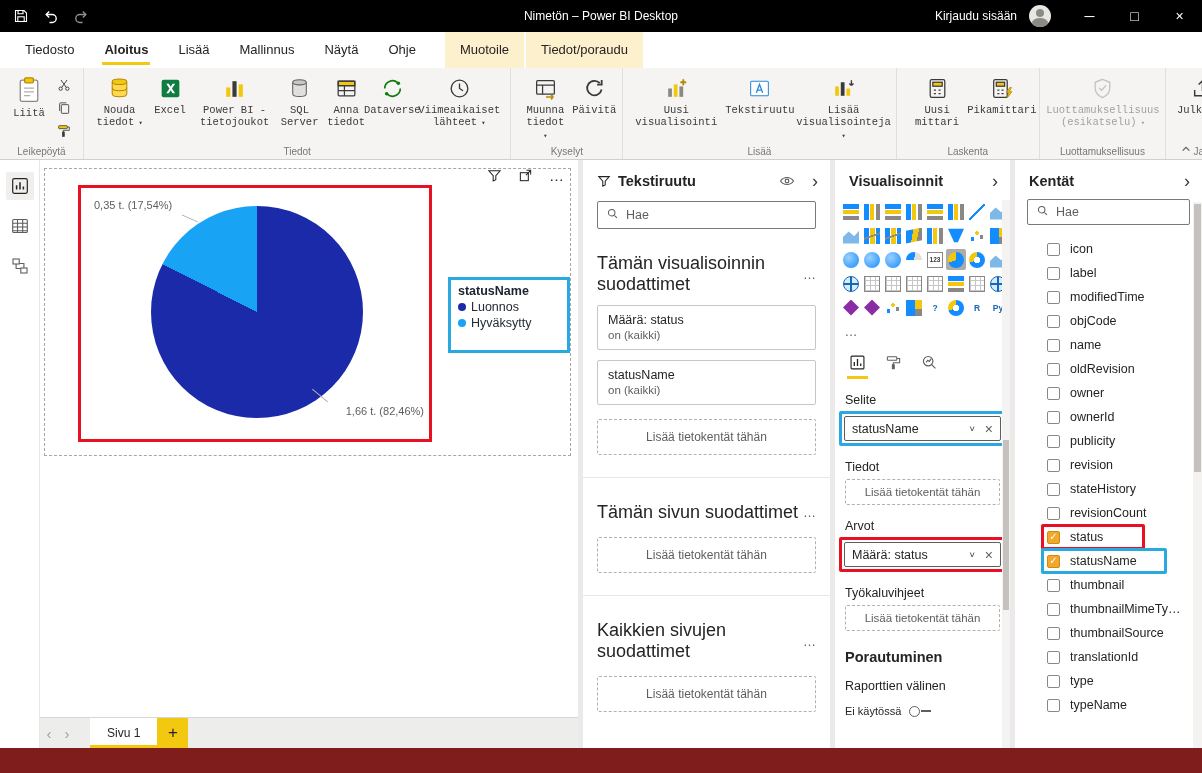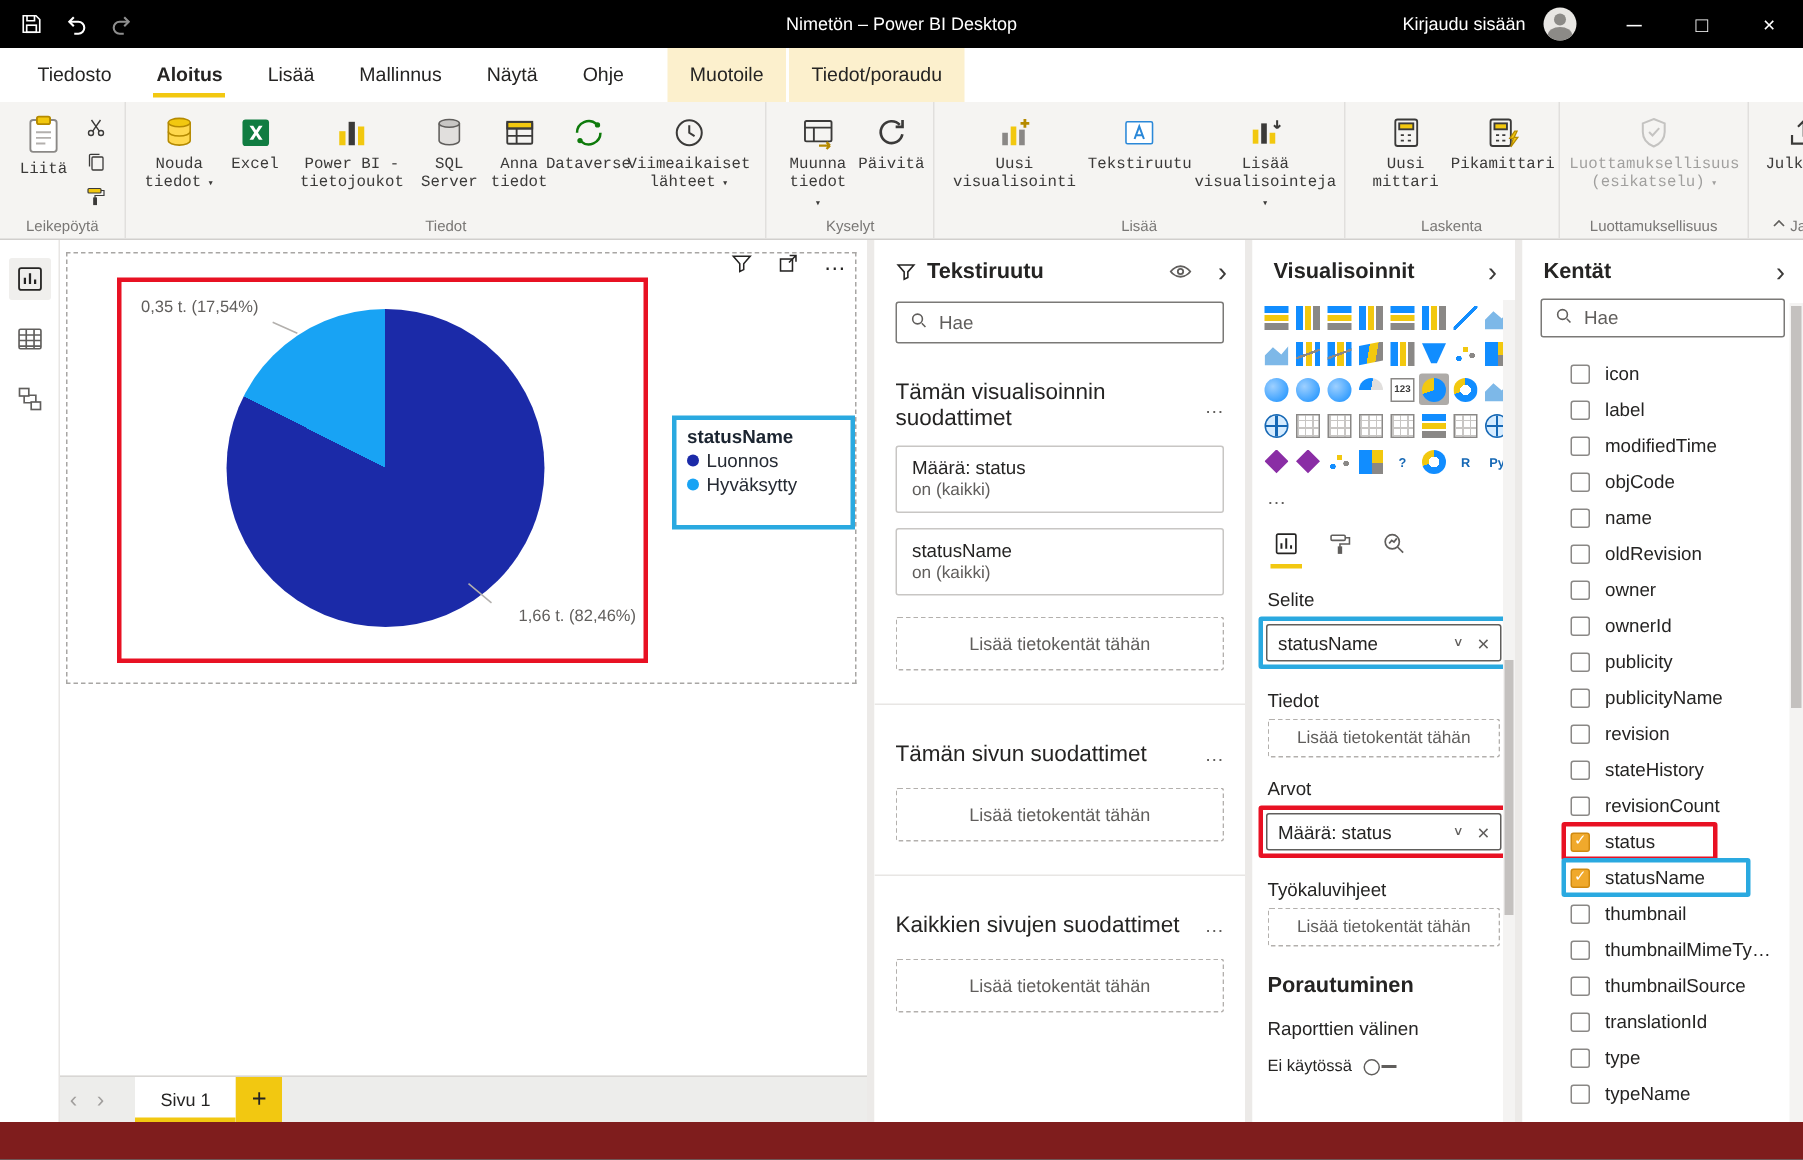--- a/index.html
+++ b/index.html
@@ -96,21 +96,21 @@
   .ph-chev.auto { margin-left:auto; }
 
   .searchbox { margin:6px 14px 0; height:28px; border:1px solid #7a7977; border-radius:2px; display:flex; align-items:center; gap:7px; padding:0 8px; background:#fff; }
   .pane.fieldsp .searchbox { margin:4px 12px 0; height:26px; }
   .searchbox svg { width:13px; height:13px; flex:none; }
   .searchbox input { border:0; outline:0; flex:1; min-width:0; font:inherit; font-size:12.5px; color:#252423; background:transparent; }
   .searchbox input::placeholder { color:#605e5c; opacity:1; }
 
   
   .fsec { display:flex; align-items:center; margin:24px 14px 0; }
-  .fsec-t { font-size:15px; color:#252423; }
+  .fsec-t { font-size:18px; color:#252423; }
   .fmore { margin-left:auto; color:#605e5c; font-size:13px; }
   .fcard { margin:10px 14px 0; border:1px solid #c8c6c4; border-radius:2px; padding:7px 10px 8px; background:#fff; }
   .fc1 { font-size:12.5px; color:#252423; }
   .fc2 { font-size:11.5px; color:#605e5c; margin-top:2px; }
   .fdash { margin:14px 14px 0; height:36px; border:1px dashed #b3b0ad; border-radius:2px; display:flex; align-items:center; justify-content:center; font-size:12px; color:#605e5c; }
   .fdiv { margin-top:22px; border-top:1px solid #e8e6e4; }
 
   
   .vgrid { display:grid; grid-template-columns:repeat(8,20px); gap:3px 1px; margin:6px 0 0 6px; }
   .vcell { width:20px; height:21px; display:flex; align-items:center; justify-content:center; border-radius:2px; }
@@ -821,24 +821,20 @@
           <div class="field-row">
             <span class="cb"></span>
             <span class="fname">ownerId</span>
           </div>
           <div class="field-row">
             <span class="cb"></span>
             <span class="fname">publicity</span>
           </div>
           <div class="field-row">
             <span class="cb"></span>
-            <span class="fname">publicityName</span>
-          </div>
-          <div class="field-row">
-            <span class="cb"></span>
             <span class="fname">revision</span>
           </div>
           <div class="field-row">
             <span class="cb"></span>
             <span class="fname">stateHistory</span>
           </div>
           <div class="field-row">
             <span class="cb"></span>
             <span class="fname">revisionCount</span>
           </div>

